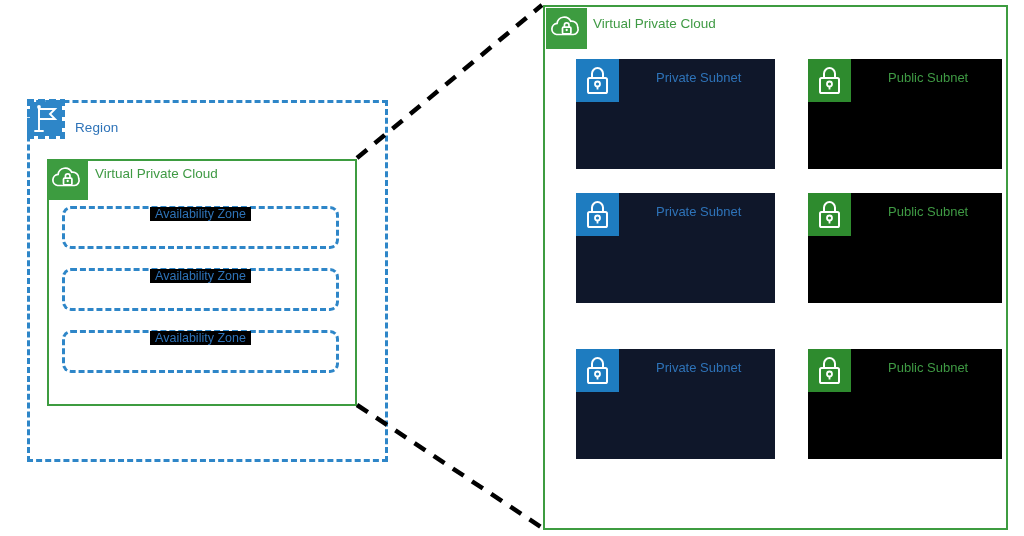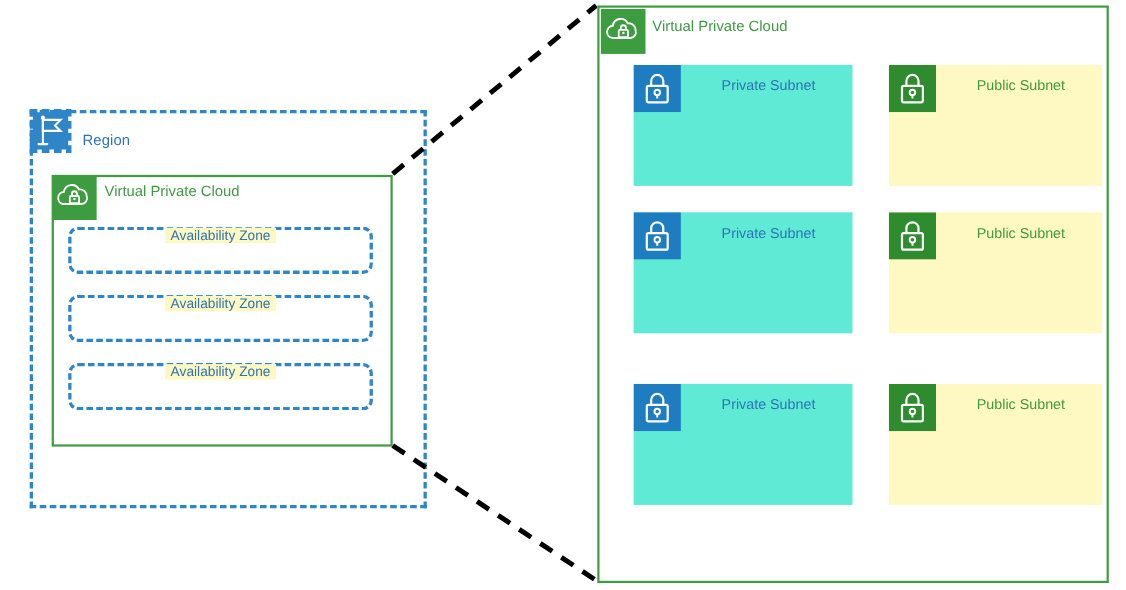--- a/index.html
+++ b/index.html
@@ -70,21 +70,21 @@
   }
   .az-label {
     width: 277px;
     left: 62px;
     text-align: center;
     font-size: 12.5px;
     color: #2E73B8;
     white-space: nowrap;
   }
   .az-label span {
-    background: #fef9c3;
+    background: #000000;
     padding: 0 5px;
     text-align: right;
   }
 
   
   .vpc-box-right {
     left: 543px; top: 5px;
     width: 465px; height: 525px;
     border: 2.5px solid #3D9C40;
     background: #ffffff;
@@ -95,22 +95,22 @@
   }
   .vpc-label-right {
     left: 593px; top: 16px;
     font-size: 13.5px;
     color: #3F9A44;
     white-space: nowrap;
   }
 
   
   .subnet { height: 110px; }
-  .subnet.private { background: #5eead4; }
-  .subnet.public  { background: #fef9c3; }
+  .subnet.private { background: #0f172a; }
+  .subnet.public  { background: #000000; }
 
   .subnet-icon {
     position: absolute;
     left: 0; top: 0;
     width: 43px; height: 43px;
   }
   .subnet-label {
     position: absolute;
     top: 11px;
     font-size: 13px;

